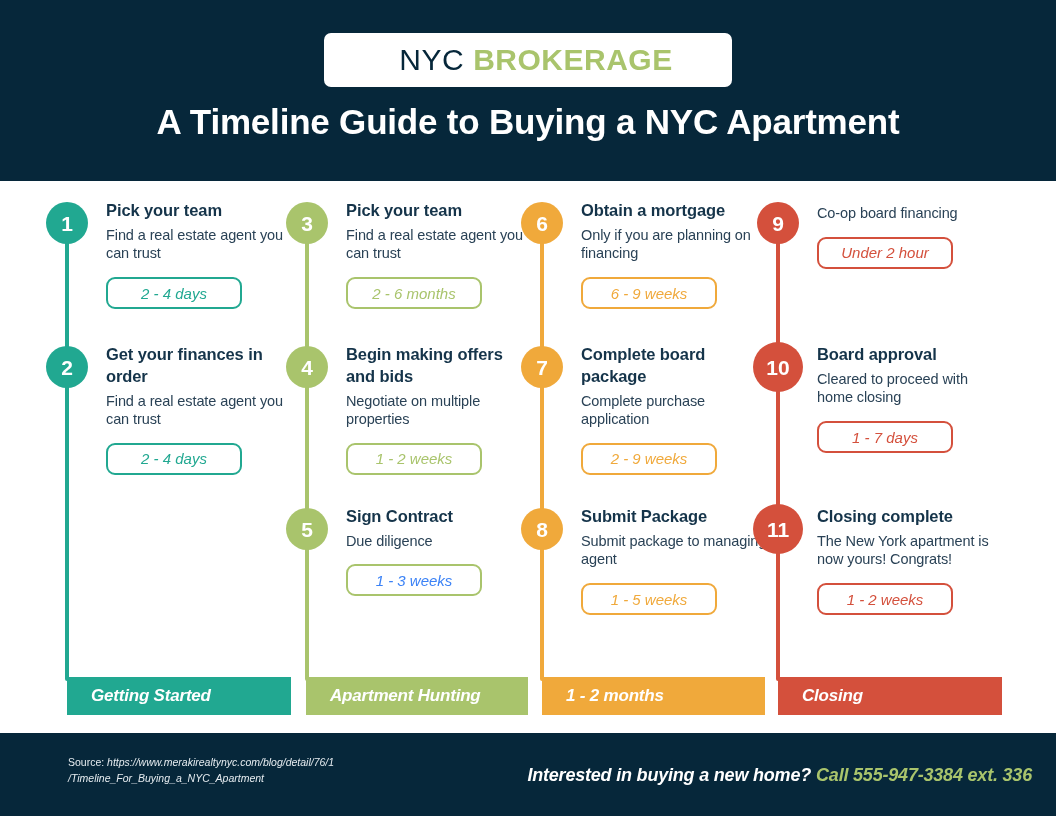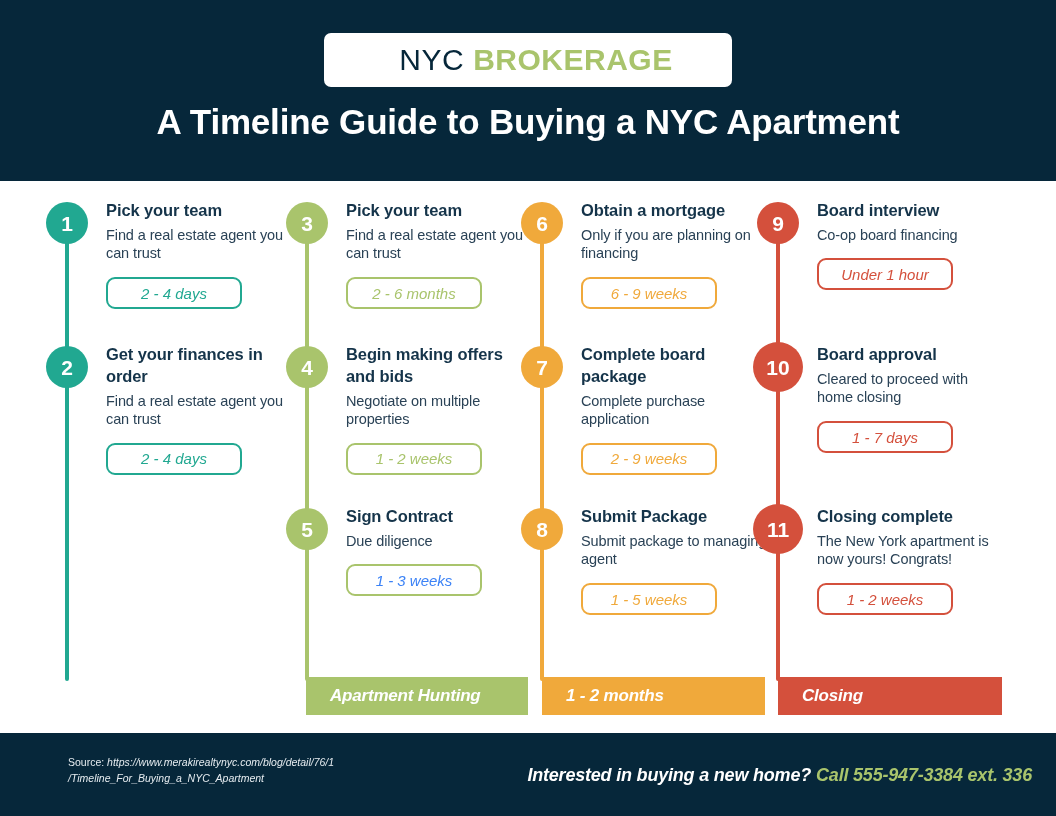--- a/index.html
+++ b/index.html
@@ -250,34 +250,35 @@
         </div>
         <div class="step" style="top: 327px;">
           <div class="bullet" style="background: rgb(240, 169, 59);">8</div>
           <div class="step-body"><div class="step-title">Submit Package</div><div class="step-desc">Submit package to managing agent</div><div class="pill" style="border-color: rgb(240, 169, 59); color: rgb(240, 169, 59);">1 - 5 weeks</div></div>
         </div>
       </div>
       <div class="column col3">
         <div class="spine" style="background: rgb(212, 80, 60);"></div>
         <div class="step" style="top: 21px;">
           <div class="bullet" style="background: rgb(212, 80, 60);">9</div>
-          <div class="step-body"><div class="step-title">Board interview</div><div class="step-desc">Co-op board financing</div><div class="pill" style="border-color: rgb(212, 80, 60); color: rgb(212, 80, 60);">Under 1 hour</div></div>
+          <div class="step-body"><div class="step-desc">Co-op board financing</div><div class="pill" style="border-color: rgb(212, 80, 60); color: rgb(212, 80, 60);">Under 2 hour</div></div>
         </div>
         <div class="step" style="top: 165px;">
           <div class="bullet wide" style="background: rgb(212, 80, 60);">10</div>
           <div class="step-body"><div class="step-title">Board approval</div><div class="step-desc">Cleared to proceed with home closing</div><div class="pill" style="border-color: rgb(212, 80, 60); color: rgb(212, 80, 60);">1 - 7 days</div></div>
         </div>
         <div class="step" style="top: 327px;">
           <div class="bullet wide" style="background: rgb(212, 80, 60);">11</div>
           <div class="step-body"><div class="step-title">Closing complete</div><div class="step-desc">The New York apartment is now yours! Congrats!</div><div class="pill" style="border-color: rgb(212, 80, 60); color: rgb(212, 80, 60);">1 - 2 weeks</div></div>
         </div>
       </div>
     </div>
 
   <div class="footer">
     <div class="source"><span class="source-label">Source: </span><span class="source-url">https://www.merakirealtynyc.com/blog/detail/76/1 /Timeline_For_Buying_a_NYC_Apartment</span></div>
     <div class="cta"><span class="cta-q">Interested in buying a new home?</span><span class="cta-phone">Call 555-947-3384 ext. 336</span></div>
   </div>
 
+<div class="phase-bar bar0" style="background: rgb(33, 168, 145);">Getting Started</div>
     <div class="phase-bar bar1" style="background: rgb(169, 196, 108);">Apartment Hunting</div>
     <div class="phase-bar bar2" style="background: rgb(240, 169, 59);">1 - 2 months</div>
     <div class="phase-bar bar3" style="background: rgb(212, 80, 60);">Closing</div>
   </div>
 
 </body></html>

